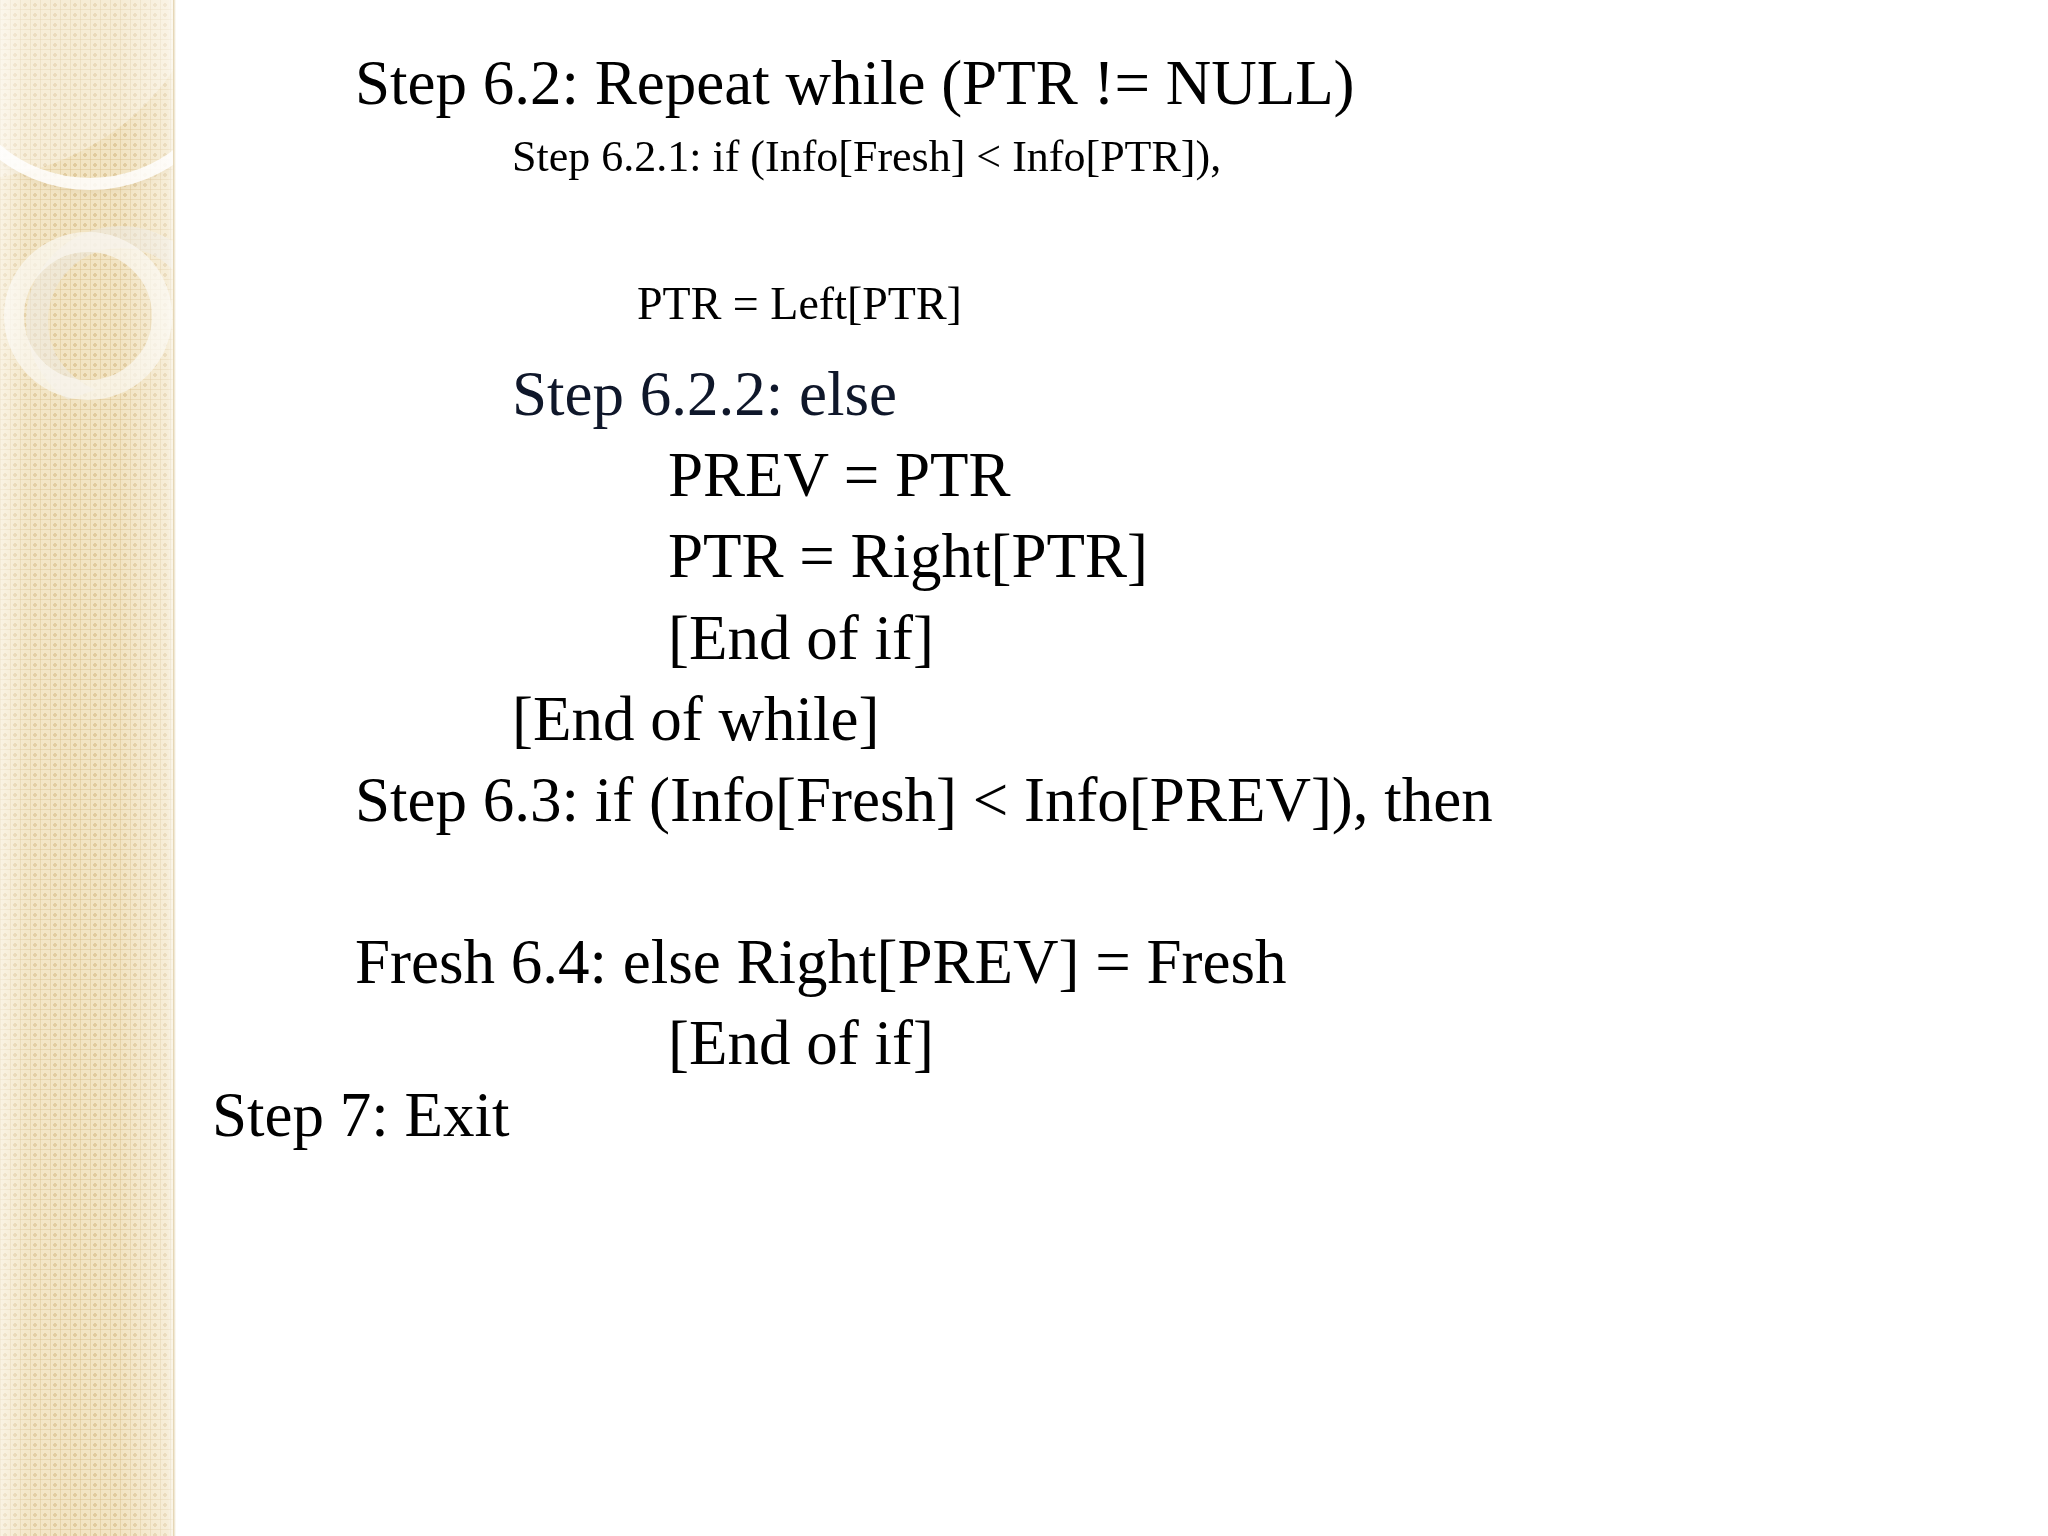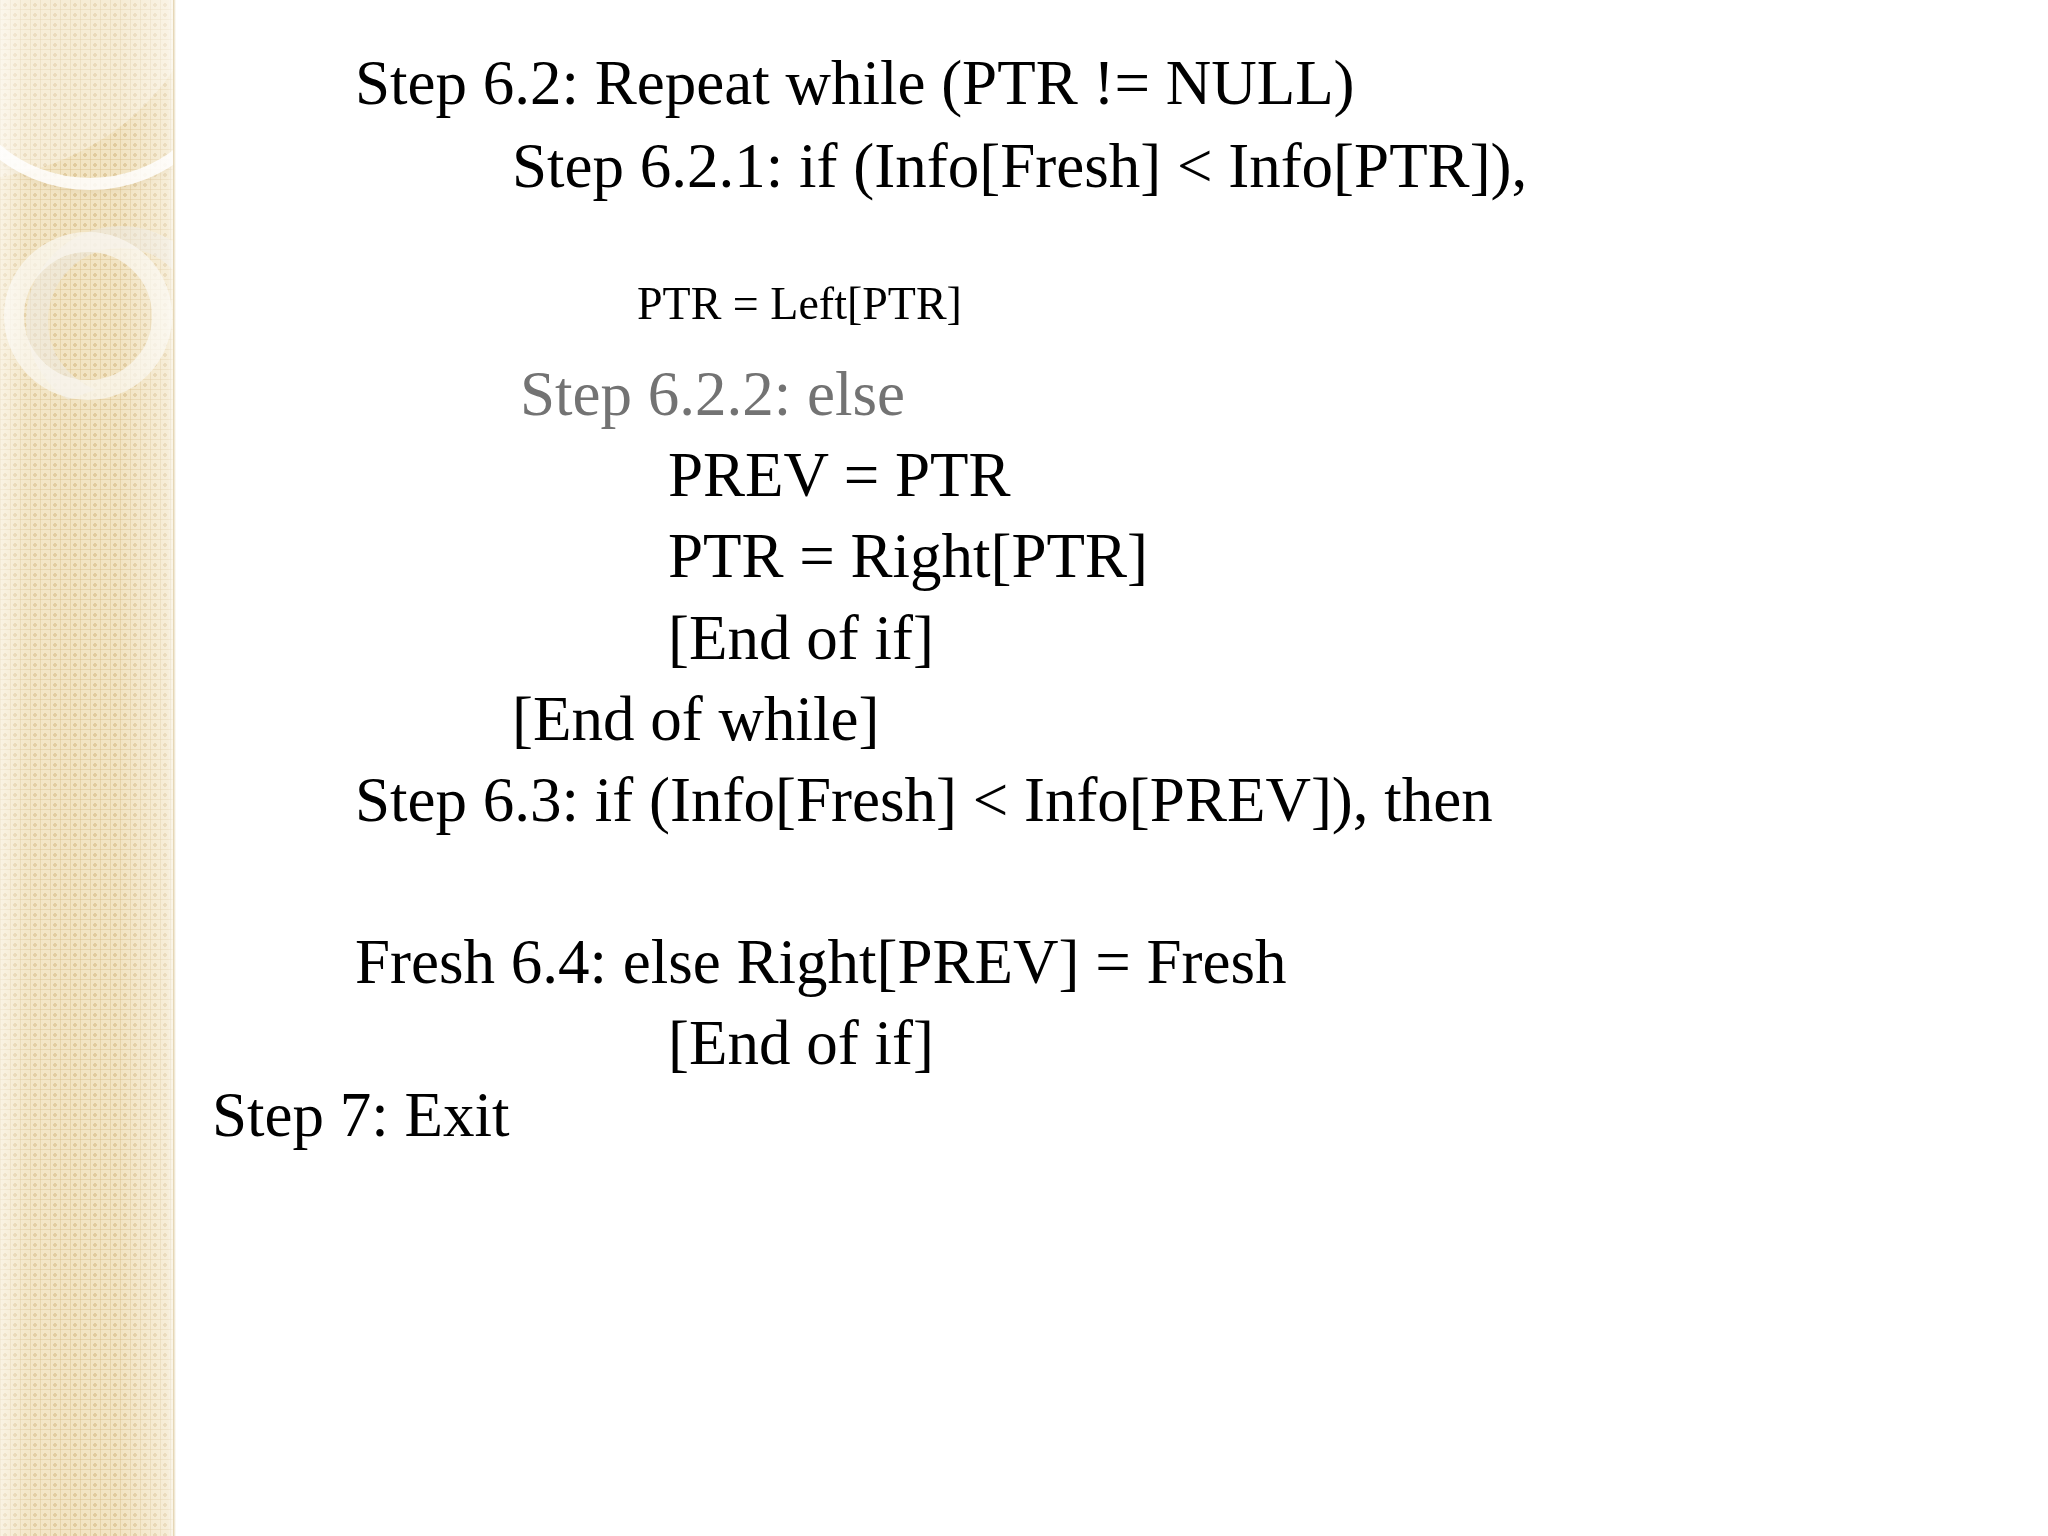--- a/index.html
+++ b/index.html
@@ -139,23 +139,23 @@
     <div class="wedge"></div>
     <div class="ring-large"></div>
     <div class="sweep"></div>
     <div class="ring-small"></div>
     <div class="shade"></div>
     <div class="edge"></div>
   </div>
 
   <div id="content">
       <div class="code-line" style="left: 179px; top: 52px; font-size: 63px; color: rgb(0, 0, 0);">Step 6.2: Repeat while (PTR != NULL)</div>
-      <div class="code-line" style="left: 336px; top: 135px; font-size: 63px; color: rgb(0, 0, 0);">Step 6.2.1: if (Info[Fresh] &lt; Info[PTR]),</div>
+      <div class="code-line" style="left: 336px; top: 135px; font-size: 44px; color: rgb(0, 0, 0);">Step 6.2.1: if (Info[Fresh] &lt; Info[PTR]),</div>
       <div class="code-line" style="left: 461px; top: 281px; font-size: 46px; color: rgb(0, 0, 0);">PTR = Left[PTR]</div>
-      <div class="code-line" style="left: 336px; top: 363px; font-size: 63px; color: #737373; margin-left: 8px;">Step 6.2.2: else</div>
+      <div class="code-line" style="left: 336px; top: 363px; font-size: 63px; color: #0f172a;">Step 6.2.2: else</div>
       <div class="code-line" style="left: 492px; top: 444px; font-size: 63px; color: rgb(0, 0, 0);">PREV = PTR</div>
       <div class="code-line" style="left: 492px; top: 525px; font-size: 63px; color: rgb(0, 0, 0);">PTR = Right[PTR]</div>
       <div class="code-line" style="left: 492px; top: 607px; font-size: 63px; color: rgb(0, 0, 0);">[End of if]</div>
       <div class="code-line" style="left: 336px; top: 688px; font-size: 63px; color: rgb(0, 0, 0); text-align: right;">[End of while]</div>
       <div class="code-line" style="left: 179px; top: 769px; font-size: 63px; color: rgb(0, 0, 0);">Step 6.3: if (Info[Fresh] &lt; Info[PREV]), then</div>
       <div class="code-line" style="left: 179px; top: 931px; font-size: 63px; color: rgb(0, 0, 0);">Fresh 6.4: else Right[PREV] = Fresh</div>
       <div class="code-line" style="left: 492px; top: 1012px; font-size: 63px; color: rgb(0, 0, 0);">[End of if]</div>
       <div class="code-line" style="left: 36px; top: 1084px; font-size: 63px; color: rgb(0, 0, 0);">Step 7: Exit</div>
     </div>
 

